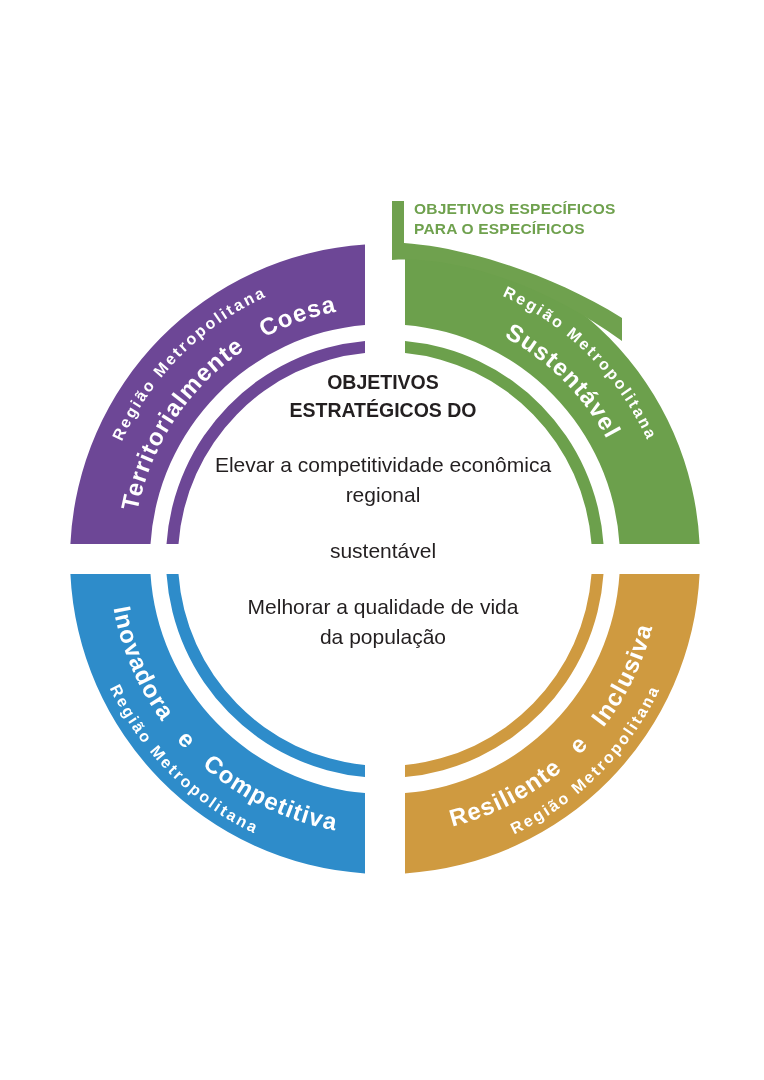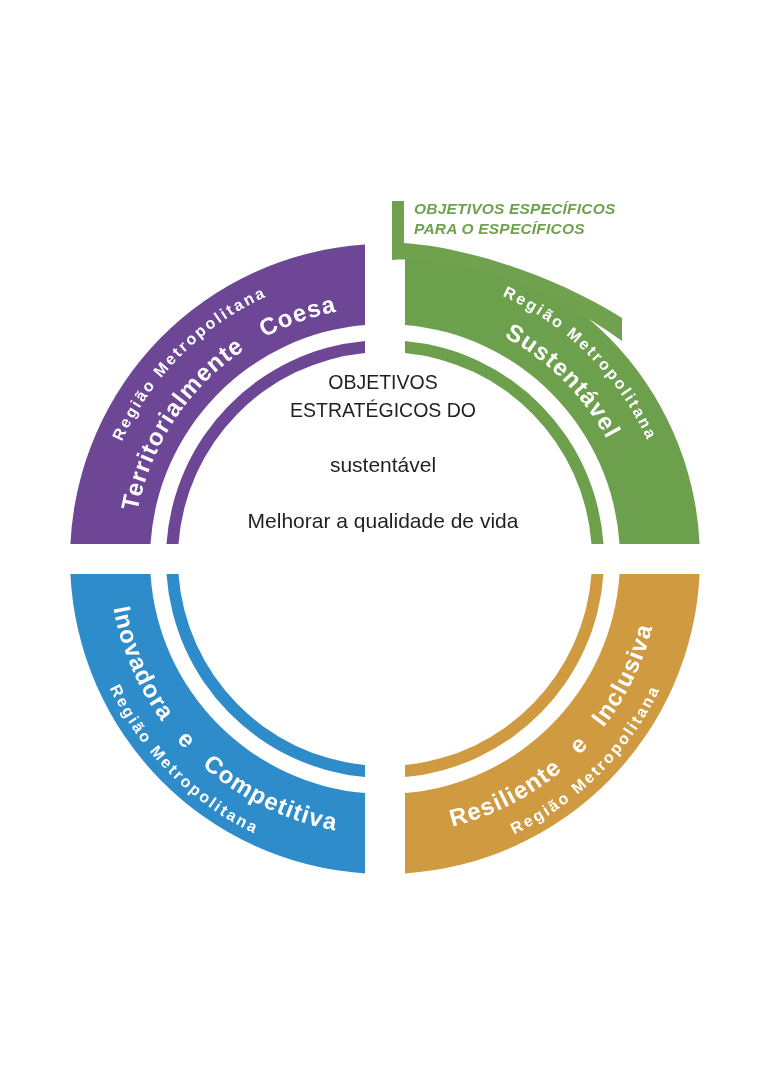--- a/index.html
+++ b/index.html
@@ -42,30 +42,30 @@
   }
   .header-label {
     position: absolute;
     left: 414px;
     top: 199px;
     font-weight: bold;
     font-size: 15.5px;
     line-height: 20px;
     letter-spacing: 0.2px;
   }
-  .header-label span { display: block; font-style: italic; }
+  .header-label span { display: block; }
   .center-block {
     position: absolute;
     left: 163px;
     top: 368px;
     width: 440px;
     text-align: center;
   }
   .center-title {
-    font-weight: normal;
+    font-weight: bold;
     font-size: 19.5px;
     line-height: 28px;
     margin-bottom: 26px;
   }
   .objective {
     font-size: 21px;
     line-height: 30px;
     margin-bottom: 26px;
   }
   .line { display: block; }
@@ -135,20 +135,25 @@
     <span>OBJETIVOS ESPECÍFICOS</span>
     <span>PARA O ESPECÍFICOS</span>
   </div>
 
   <div class="center-block" id="center-block" style="color: rgb(35, 31, 32);">
     <div class="center-title">
       <span class="line">OBJETIVOS</span>
       <span class="line">ESTRATÉGICOS DO</span>
     </div>
     <div class="objective">
+      <span class="line">Elevar a competitividade econômica</span>
+      <span class="line">regional</span>
+    </div>
+    <div class="objective">
       <span class="line">sustentável</span>
     </div>
     <div class="objective">
       <span class="line">Melhorar a qualidade de vida</span>
+      <span class="line">da população</span>
     </div>
   </div>
 
 </div>
 
 </body></html>

